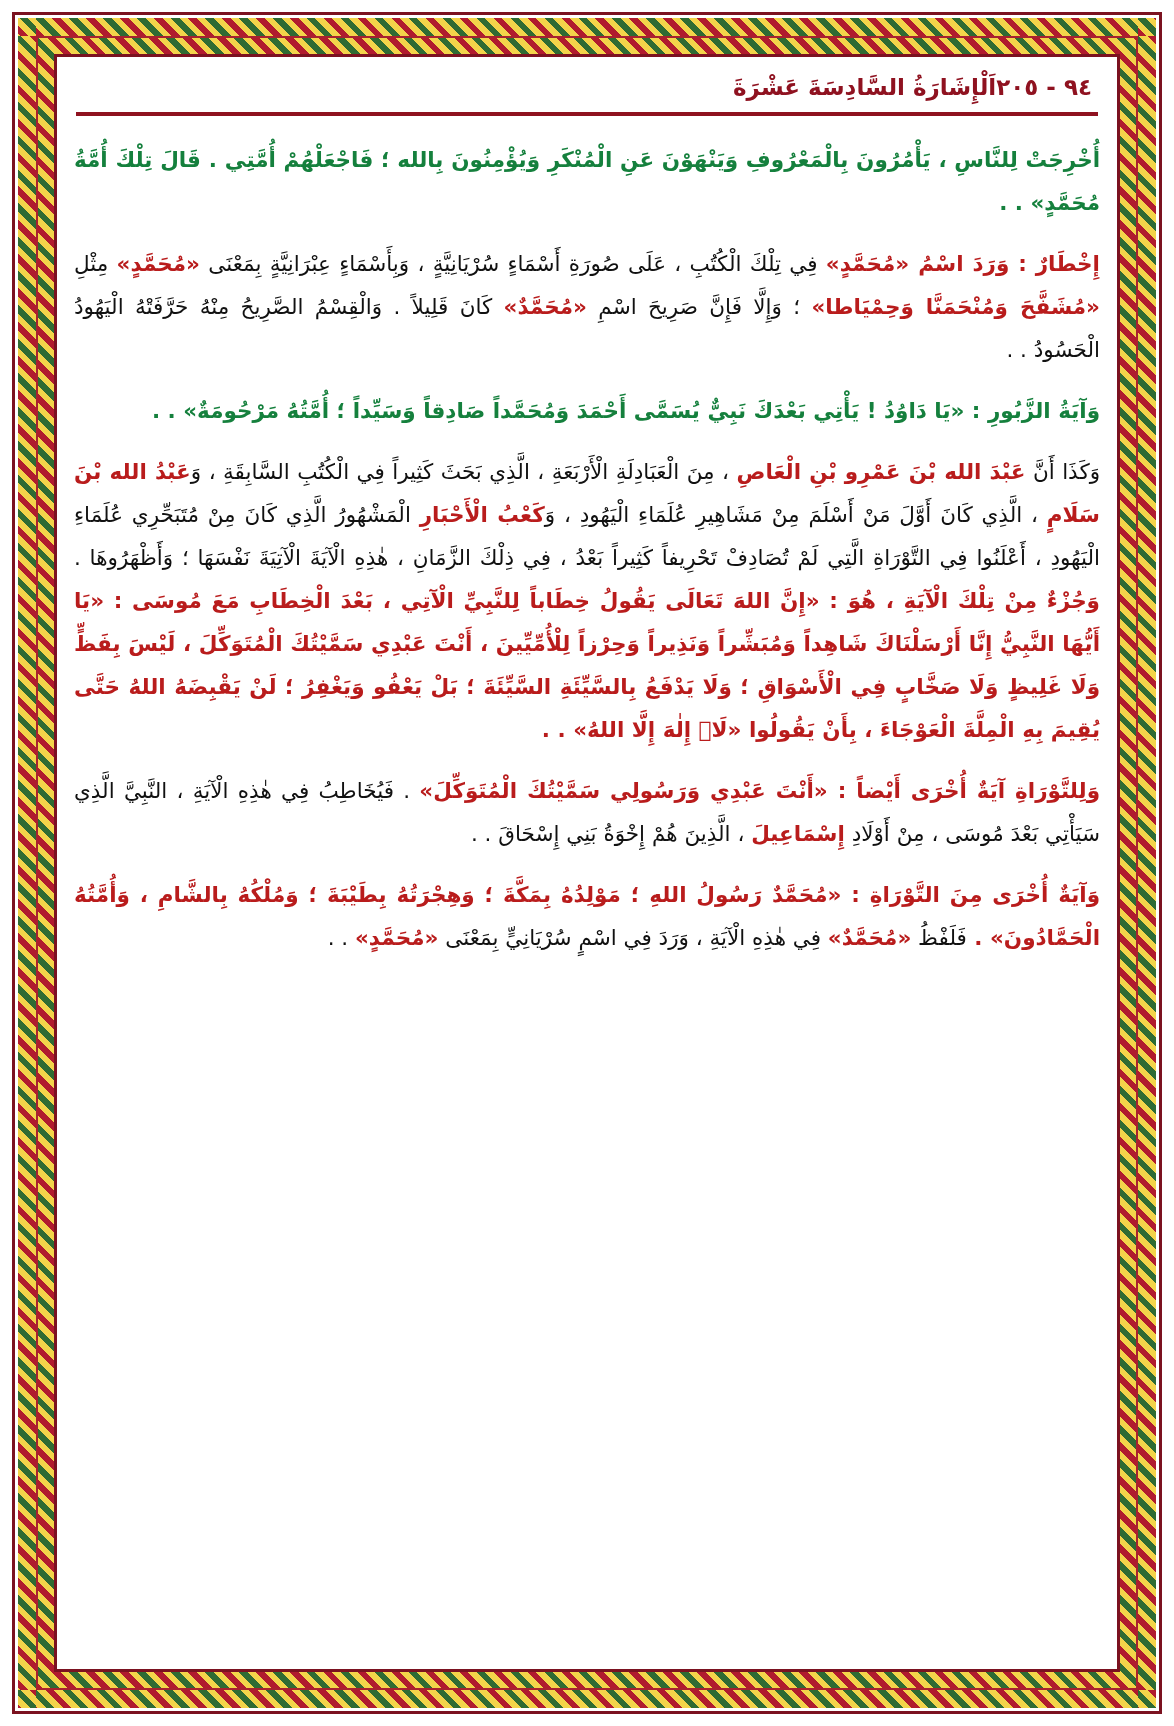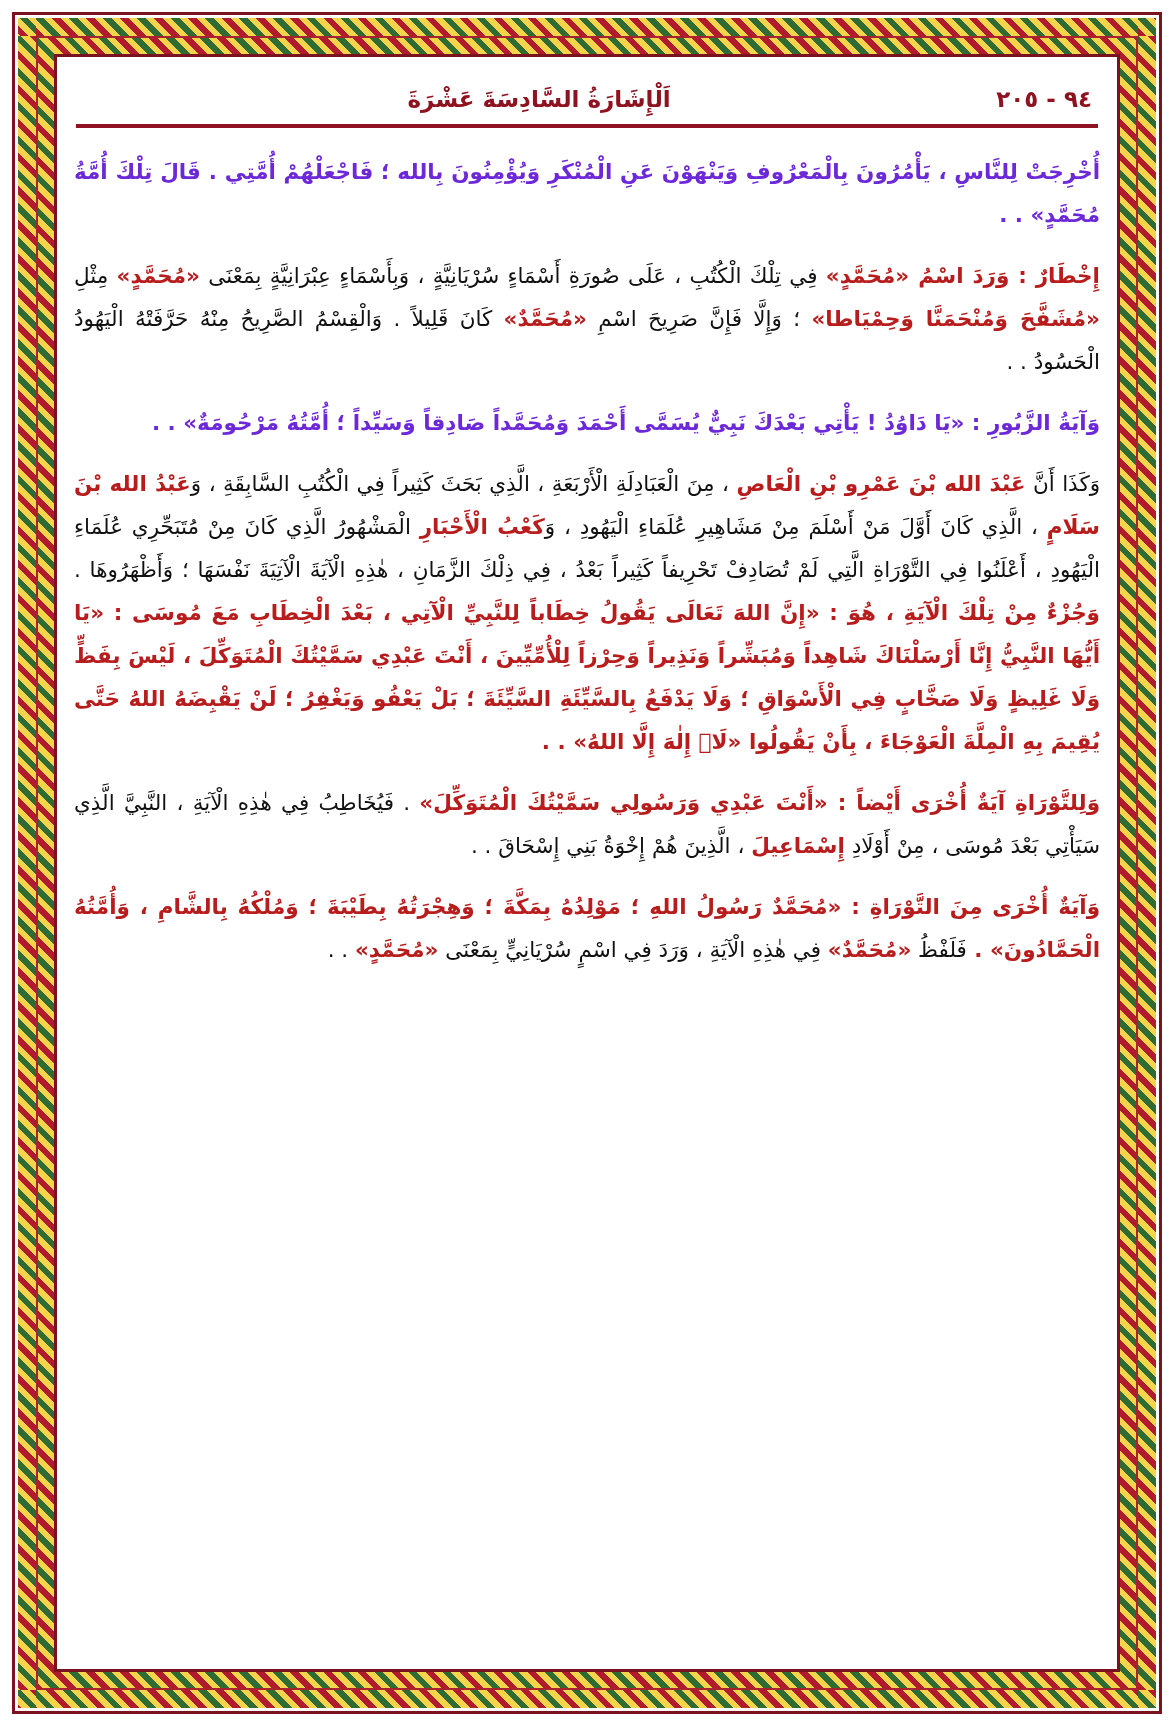--- a/index.html
+++ b/index.html
@@ -79,40 +79,39 @@
   .header-page-num,
   .header-title {
     color: #8f1220;
     font-size: 23px;
     font-weight: bold;
     letter-spacing: 0.5px;
     white-space: nowrap;
   }
   .header-title {
     flex: 1;
-    text-align: center;
-    margin-top: 12px;
+    text-align: right;
   }
   .header-rule {
     margin: 12px 2px 22px 2px;
     height: 4px;
     background: #8f1220;
   }
 
   .para {
     direction: rtl;
     text-align: justify;
     text-align-last: center;
     font-size: 21.5px;
     line-height: 2.0;
     margin: 0 0 18px 0;
     color: #000000;
   }
   .para.red {
-    color: #6d28d9;
+    color: #15803d;
     font-weight: bold;
   }
   .para.black {
     color: #111111;
   }
   .para .r {
     color: #b91c1c;
     font-weight: bold;
   }
   .para.justify-full {

